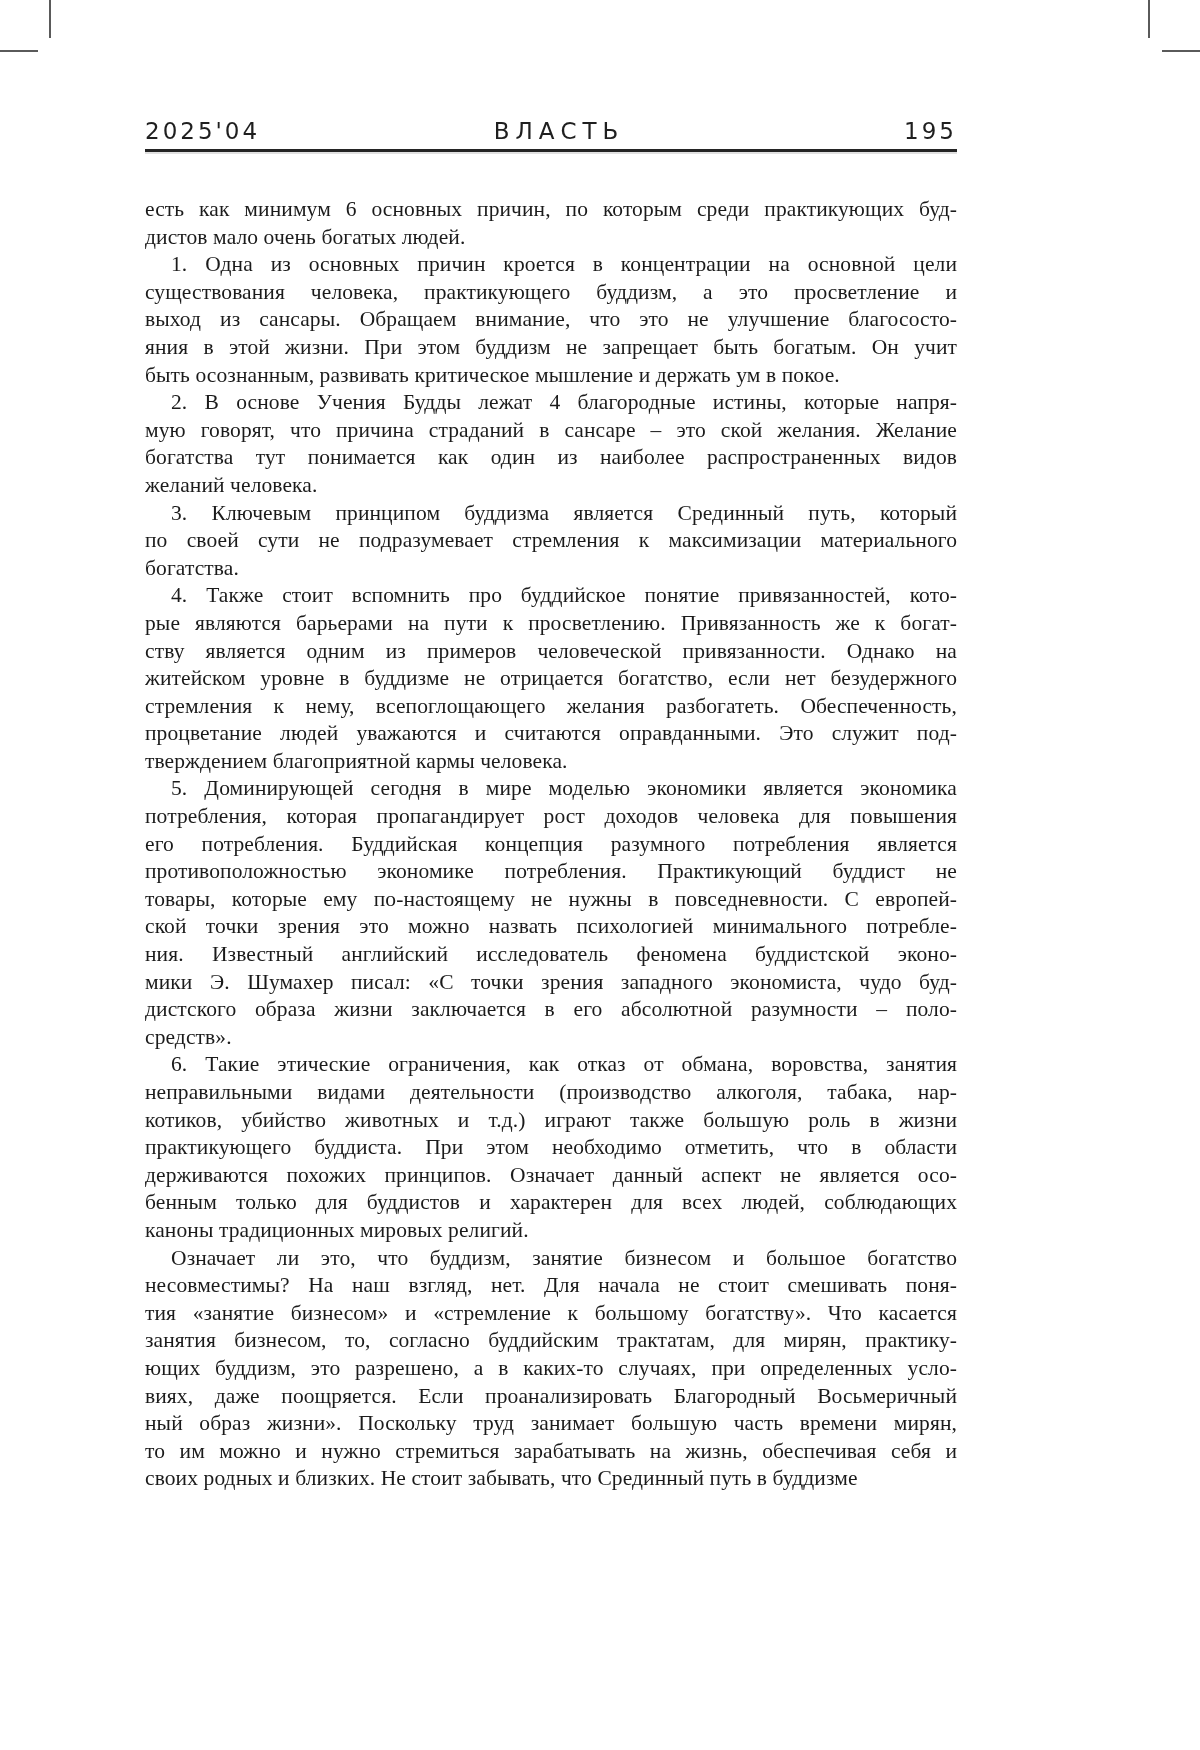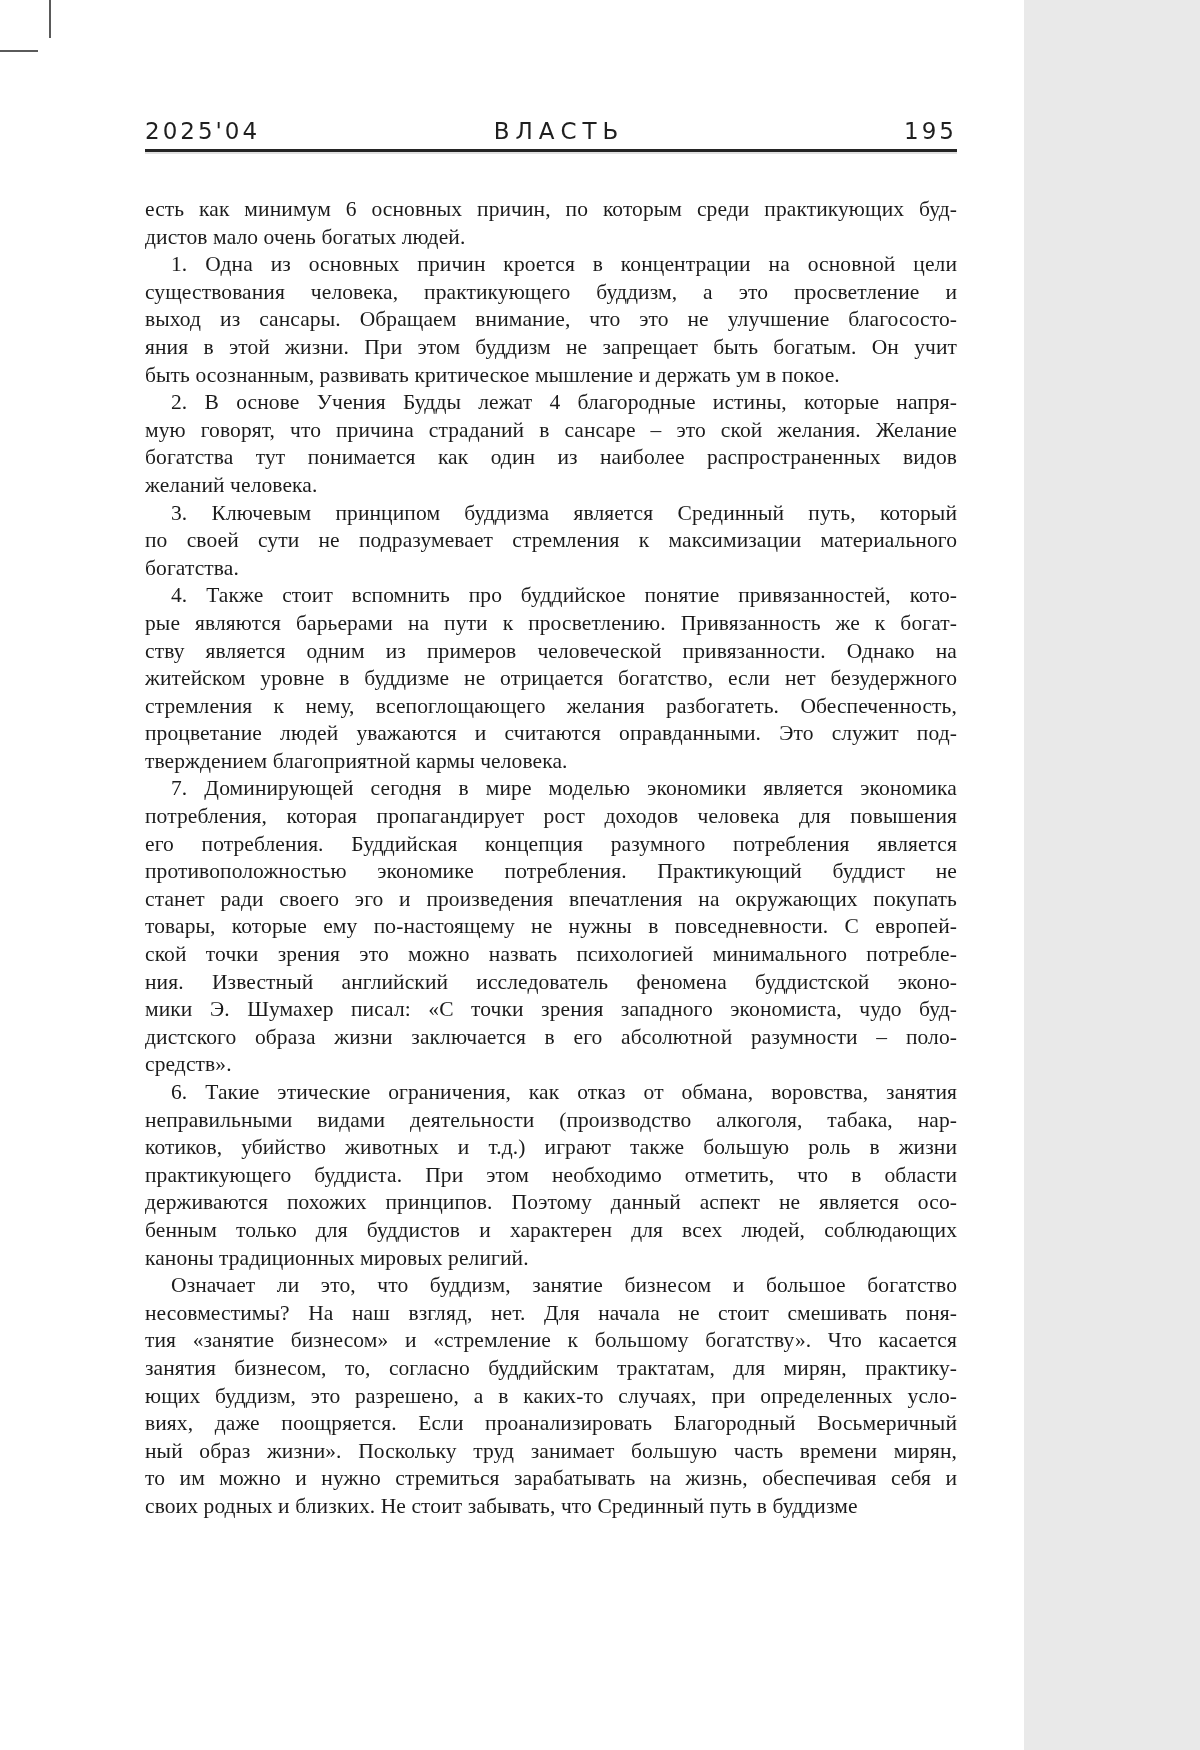--- a/index.html
+++ b/index.html
@@ -1,18 +1,18 @@
 <!DOCTYPE html>
 <html lang="ru"><head>
 <meta charset="utf-8">
 <style>
   html, body { margin: 0; padding: 0; background: #e9e9e9; }
   .page {
     position: relative;
-    width: 1024px;
+    width: 1200px;
     height: 1750px;
     background: #ffffff;
     overflow: hidden;
     font-family: "Liberation Serif", "DejaVu Serif", serif;
     color: #1b1b1b;
   }
   
   .crop { position: absolute; background: #5a5a5a; }
   .crop.tl-v { left: 49px;  top: 0;    width: 2px;  height: 38px; }
   .crop.tl-h { left: 0;     top: 50px; width: 38px; height: 2px;  }
@@ -102,38 +102,37 @@
       <div class="para">
         <div class="line indent">4. Также стоит вспомнить про буддийское понятие привязанностей, кото-</div>
         <div class="line">рые являются барьерами на пути к просветлению. Привязанность же к богат-</div>
         <div class="line">ству является одним из примеров человеческой привязанности. Однако на</div>
         <div class="line">житейском уровне в буддизме не отрицается богатство, если нет безудержного</div>
         <div class="line">стремления к нему, всепоглощающего желания разбогатеть. Обеспеченность,</div>
         <div class="line">процветание людей уважаются и считаются оправданными. Это служит под-</div>
         <div class="line last">тверждением благоприятной кармы человека.</div>
       </div>
       <div class="para">
-        <div class="line indent">7. Доминирующей сегодня в мире моделью экономики является экономика</div>
+        <div class="line indent">5. Доминирующей сегодня в мире моделью экономики является экономика</div>
         <div class="line">потребления, которая пропагандирует рост доходов человека для повышения</div>
         <div class="line">его потребления. Буддийская концепция разумного потребления является</div>
         <div class="line">противоположностью экономике потребления. Практикующий буддист не</div>
-        <div class="line">станет ради своего эго и произведения впечатления на окружающих покупать</div>
         <div class="line">товары, которые ему по-настоящему не нужны в повседневности. С европей-</div>
         <div class="line">ской точки зрения это можно назвать психологией минимального потребле-</div>
         <div class="line">ния. Известный английский исследователь феномена буддистской эконо-</div>
         <div class="line">мики Э. Шумахер писал: «С точки зрения западного экономиста, чудо буд-</div>
         <div class="line">дистского образа жизни заключается в его абсолютной разумности – поло-</div>
         <div class="line last">средств».</div>
       </div>
       <div class="para">
         <div class="line indent">6. Такие этические ограничения, как отказ от обмана, воровства, занятия</div>
         <div class="line">неправильными видами деятельности (производство алкоголя, табака, нар-</div>
         <div class="line">котиков, убийство животных и т.д.) играют также большую роль в жизни</div>
         <div class="line">практикующего буддиста. При этом необходимо отметить, что в области</div>
-        <div class="line">держиваются похожих принципов. Поэтому данный аспект не является осо-</div>
+        <div class="line">держиваются похожих принципов. Означает данный аспект не является осо-</div>
         <div class="line">бенным только для буддистов и характерен для всех людей, соблюдающих</div>
         <div class="line last">каноны традиционных мировых религий.</div>
       </div>
       <div class="para">
         <div class="line indent">Означает ли это, что буддизм, занятие бизнесом и большое богатство</div>
         <div class="line">несовместимы? На наш взгляд, нет. Для начала не стоит смешивать поня-</div>
         <div class="line">тия «занятие бизнесом» и «стремление к большому богатству». Что касается</div>
         <div class="line">занятия бизнесом, то, согласно буддийским трактатам, для мирян, практику-</div>
         <div class="line">ющих буддизм, это разрешено, а в каких-то случаях, при определенных усло-</div>
         <div class="line">виях, даже поощряется. Если проанализировать Благородный Восьмеричный</div>

